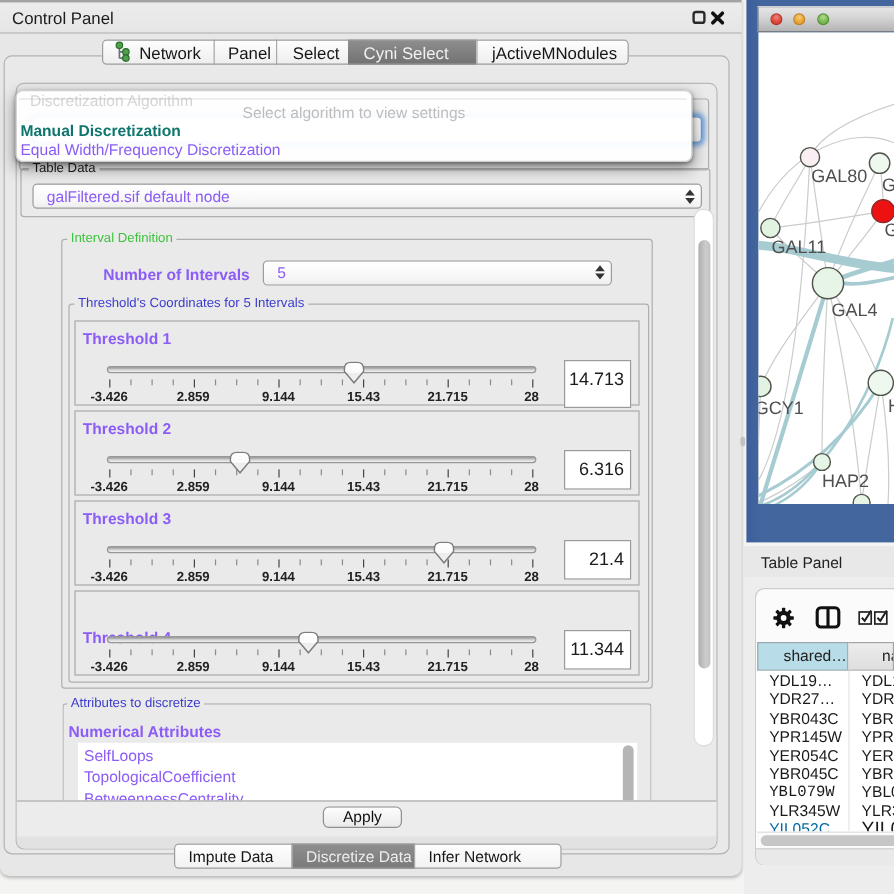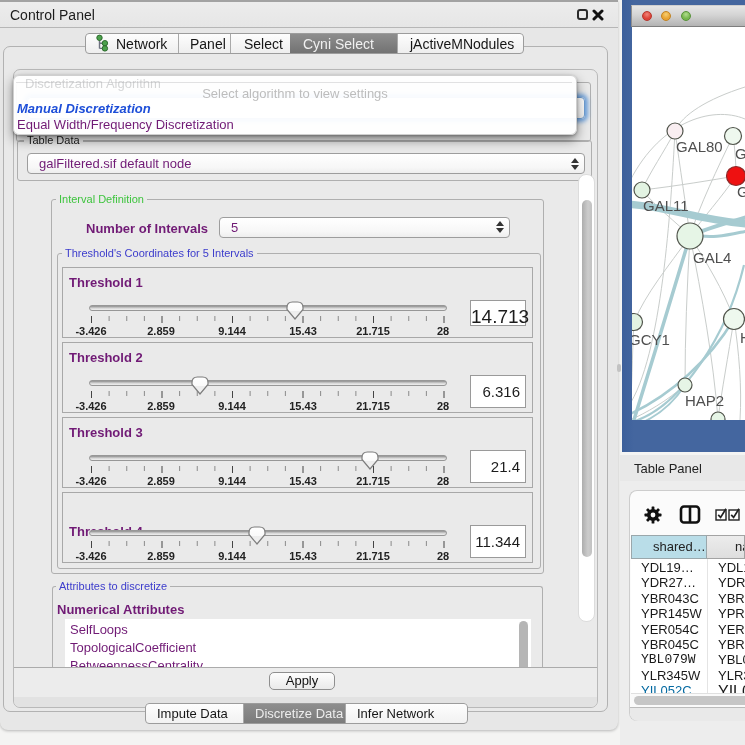--- a/index.html
+++ b/index.html
@@ -2,21 +2,21 @@
 <html><head><meta charset="utf-8">
 <style>
 *{margin:0;padding:0;box-sizing:border-box;font-family:"Liberation Sans",sans-serif;}
 html,body{width:745px;height:745px;overflow:hidden;background:#f4f4f3;}
 .a{position:absolute;}
 .gb{position:absolute;border:1px solid #afafaf;border-radius:3px;}
 .gt{position:absolute;font-size:11px;line-height:13px;background:#eaeaea;padding:0 3px;white-space:nowrap;}
 .cb{position:absolute;background:linear-gradient(#ffffff,#f7f7f7 70%,#eeeeee);border:1px solid #9d9d9d;border-radius:4px;font-size:13px;color:#111;}
 .tri-u{position:absolute;width:0;height:0;border-left:4px solid transparent;border-right:4px solid transparent;border-bottom:5px solid #333;}
 .tri-d{position:absolute;width:0;height:0;border-left:4px solid transparent;border-right:4px solid transparent;border-top:5px solid #333;}
-.lbl{position:absolute;font-size:13px;color:#701a75;white-space:nowrap;}
+.lbl{position:absolute;font-size:13px;color:#8b5cf6;white-space:nowrap;}
 .b{font-weight:bold;}
 </style></head><body>
 
 <div class="a" style="left:0;top:0;width:618px;height:730px;background:#e7e7e7;border-radius:0 0 8px 8px;box-shadow:0 1px 3px rgba(0,0,0,.25);"></div>
 <div class="a" style="left:0;top:0;width:618px;height:28px;background:linear-gradient(#a2a2a2 0,#a2a2a2 1.5px,#ececec 2.5px,#e6e6e6 100%);border-bottom:1px solid #b6b6b6;"></div>
 <div class="lbl" style="left:10px;top:7px;color:#1c1c1c;font-size:14px;">Control Panel</div>
 <div class="a" style="left:577px;top:9px;width:11px;height:11px;border:2px solid #2b2b2b;border-radius:3px;"></div>
 <svg class="a" style="left:592px;top:9px" width="12" height="12" viewBox="0 0 12 12">
     <path d="M2,2 L10,10 M10,2 L2,10" stroke="#111" stroke-width="3" stroke-linecap="round"></path>
   </svg>
@@ -98,21 +98,21 @@
   </svg>
 <div class="a" style="left:56px;top:325px;width:70px;text-align:center;font-size:11px;font-weight:bold;color:#222;">-3.426</div>
 <div class="a" style="left:126px;top:325px;width:70px;text-align:center;font-size:11px;font-weight:bold;color:#222;">2.859</div>
 <div class="a" style="left:197px;top:325px;width:70px;text-align:center;font-size:11px;font-weight:bold;color:#222;">9.144</div>
 <div class="a" style="left:268px;top:325px;width:70px;text-align:center;font-size:11px;font-weight:bold;color:#222;">15.43</div>
 <div class="a" style="left:338px;top:325px;width:70px;text-align:center;font-size:11px;font-weight:bold;color:#222;">21.715</div>
 <div class="a" style="left:408px;top:325px;width:70px;text-align:center;font-size:11px;font-weight:bold;color:#222;">28</div>
 <svg class="a" style="left:285.5px;top:301px" width="18" height="20" viewBox="0 0 18 20">
 <path d="M1,8.5 L1,6.5 Q1,1 6.5,1 L11.5,1 Q17,1 17,6.5 L17,8.5 L9,18 Z" fill="url(#thg)" stroke="#7d7d7d" stroke-width="1.2"></path>
   </svg>
-<div class="a" style="left:470px;top:300px;width:56px;height:26px;background:#fff;border:1px solid #9a9a9a;font-size:19px;color:#1c1c1c;text-align:right;line-height:31px;padding-right:5px;">14.713</div>
+<div class="a" style="left:470px;top:300px;width:56px;height:40px;background:#fff;border:1px solid #9a9a9a;font-size:15px;color:#1c1c1c;text-align:right;line-height:31px;padding-right:5px;">14.713</div>
 <div class="a" style="left:62px;top:342px;width:471px;height:71px;border:1px solid #a8a8a8;background:#eaeaea;"></div>
 <div class="lbl b" style="left:69px;top:350px;">Threshold 2</div>
 <div class="a" style="left:89px;top:380px;width:358px;height:6px;border:1px solid #979797;border-radius:3px;background:linear-gradient(#8e8e8e,#d6d6d6 55%,#f0f0f0);"></div>
 <svg class="a" style="left:89px;top:391px" width="362" height="8" viewBox="0 0 362 8">
     <line x1="2.50" y1="0" x2="2.50" y2="7" stroke="#444" stroke-width="1"></line>
     <line x1="20.12" y1="0" x2="20.12" y2="5" stroke="#8a8a8a" stroke-width="1"></line>
     <line x1="37.75" y1="0" x2="37.75" y2="5" stroke="#8a8a8a" stroke-width="1"></line>
     <line x1="55.38" y1="0" x2="55.38" y2="5" stroke="#8a8a8a" stroke-width="1"></line>
     <line x1="73.00" y1="0" x2="73.00" y2="7" stroke="#444" stroke-width="1"></line>
     <line x1="90.62" y1="0" x2="90.62" y2="5" stroke="#8a8a8a" stroke-width="1"></line>
@@ -231,21 +231,21 @@
 <div class="lbl" style="left:157px;top:706px;color:#161616;">Impute Data</div>
 <div class="a" style="left:243px;top:703px;width:102px;height:21px;background:linear-gradient(#8f8f8f,#7a7a7a);border-radius:0;"></div>
 <div class="lbl" style="left:255px;top:706px;color:#ededed;">Discretize Data</div>
 <div class="a" style="left:345px;top:703px;width:123px;height:21px;background:linear-gradient(#fefefe,#f1f1f1);border-radius:0 4px 4px 0;"></div>
 <div class="lbl" style="left:357px;top:706px;color:#161616;">Infer Network</div>
 <div class="a" style="left:243px;top:703px;width:1px;height:21px;background:#a9a9a9;"></div>
 <div class="a" style="left:345px;top:703px;width:1px;height:21px;background:#a9a9a9;"></div>
 <div class="a" style="left:145px;top:703px;width:323px;height:21px;border:1px solid #9c9c9c;border-radius:4px;"></div>
 <div class="a" style="left:13px;top:75px;width:564px;height:60px;background:rgba(255,255,255,.95);border:1px solid #cfcfcf;border-radius:6px;box-shadow:0 5px 12px rgba(0,0,0,.45),0 1px 3px rgba(0,0,0,.3);"></div>
 <div class="a" style="left:13px;top:86px;width:564px;text-align:center;font-size:13px;color:#bdbdbd;">Select algorithm to view settings</div>
-<div class="lbl b" style="left:17px;top:101px;color:#1d4ed8;font-style:italic;">Manual Discretization</div>
+<div class="lbl b" style="left:17px;top:101px;color:#0f766e;">Manual Discretization</div>
 <div class="lbl" style="left:17px;top:117px;">Equal Width/Frequency Discretization</div>
 <div class="lbl" style="left:25px;top:76px;color:rgba(158,160,163,.42);">Discretization Algorithm</div>
 <div class="a" style="left:16px;top:82px;width:556px;height:1px;background:rgba(158,158,161,.28);"></div>
 <div class="a" style="left:617px;top:364px;width:4px;height:8px;background:#c2c2c2;border-radius:2px;"></div>
 <div class="a" style="left:622px;top:0;width:123px;height:452px;background:linear-gradient(90deg,#3c5f9b,#44669f 12px,#44669f);"></div>
 <div class="a" style="left:631px;top:5px;width:114px;height:22px;background:linear-gradient(#e6e6e6,#d4d4d4 45%,#b3b3b3);border-left:1px solid #8f8f8f;border-top:1px solid #cfcfcf;border-bottom:1px solid #7e7e7e;"></div>
 <div class="a" style="left:642px;top:11px;width:10px;height:10px;border-radius:50%;background:radial-gradient(circle at 50% 30%,#f08579,#dd4338 60%);border:1px solid #b5352c;"></div>
 <div class="a" style="left:661px;top:11px;width:10px;height:10px;border-radius:50%;background:radial-gradient(circle at 50% 30%,#f5ce71,#e9a433 60%);border:1px solid #c2821f;"></div>
 <div class="a" style="left:681px;top:11px;width:10px;height:10px;border-radius:50%;background:radial-gradient(circle at 50% 30%,#b1dc8d,#77b74e 60%);border:1px solid #569237;"></div>
 <div class="a" style="left:632px;top:27px;width:113px;height:393px;background:#ffffff;overflow:hidden;">

